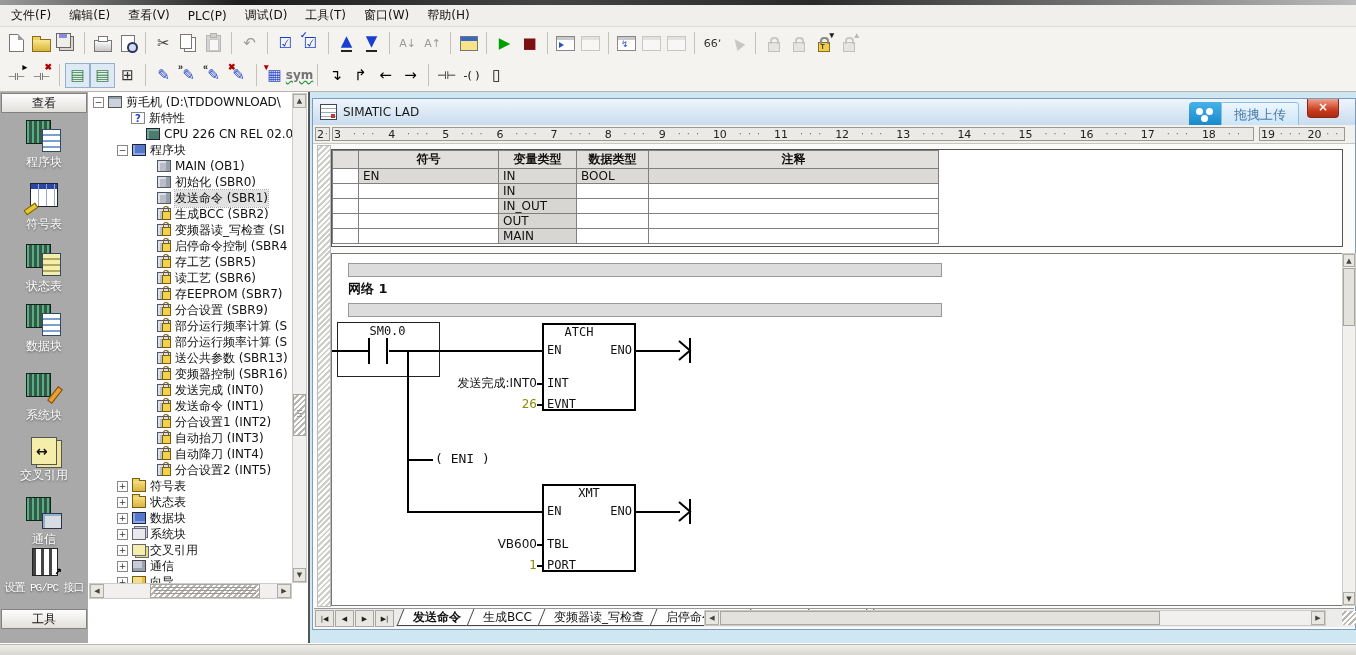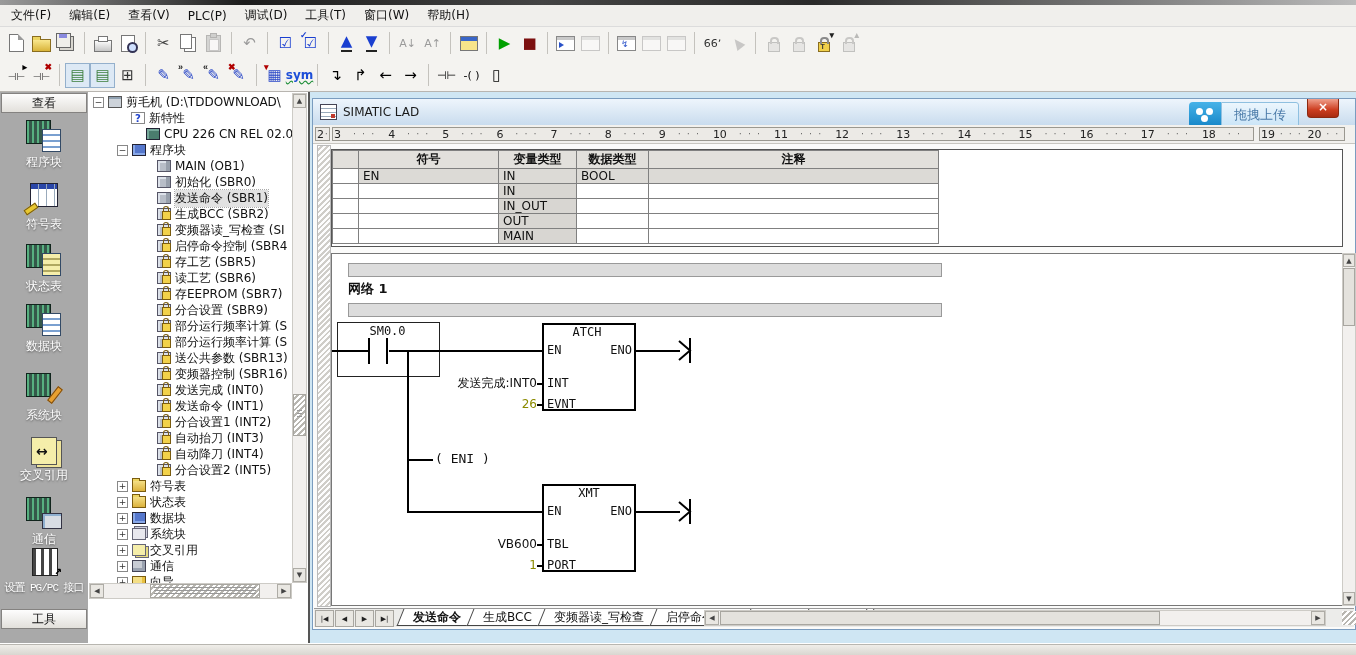--- a/index.html
+++ b/index.html
@@ -334,21 +334,21 @@
       <button class="tbbtn">
         <span class="g" style="color: rgb(43, 73, 200);">✎</span>
         <span class="mk" style="color: rgb(176, 0, 0);">✖</span>
       </button>
       <span class="tbsep"></span>
       <button class="tbbtn">
         <span class="g" style="color: rgb(43, 73, 200);">▦</span>
         <span class="mk" style="color: rgb(176, 0, 0);">▾</span>
       </button>
       <button class="tbbtn">
-        <span class="g wavy" style="color: #1d4ed8;">sym</span>
+        <span class="g wavy" style="color: #737373;">sym</span>
       </button>
       <span class="tbsep"></span>
       <button class="tbbtn">
         <span class="g" style="color: rgb(0, 0, 0);">↴</span>
       </button>
       <button class="tbbtn">
         <span class="g" style="color: rgb(0, 0, 0);">↱</span>
       </button>
       <button class="tbbtn">
         <span class="g" style="color: rgb(0, 0, 0);">←</span>
@@ -690,21 +690,21 @@
 
         <div class="cursorbx" style="left:5px;top:68px;width:101px;height:53px;"></div>
         <div class="lm" style="left:5px;top:70px;width:101px;text-align:center;">SM0.0</div>
         <div class="hl" style="left:0;top:96px;width:36px;"></div>
         <div class="vl" style="left:36px;top:84px;height:26px;"></div>
         <div class="vl" style="left:54px;top:84px;height:26px;"></div>
         <div class="hl" style="left:57px;top:96px;width:153px;"></div>
         <div class="vl" style="left:75px;top:96px;height:163px;"></div>
 
         <div class="lbx" style="left:210px;top:69px;width:94px;height:88px;"></div>
-        <div class="lm" style="left:210px;top:71px;width:74px;text-align:center;margin-left:8px;">ATCH</div>
+        <div class="lm" style="left:210px;top:71px;width:74px;text-align:center;">ATCH</div>
         <div class="lm" style="left:215px;top:89px;">EN</div>
         <div class="lm" style="left:262px;top:89px;width:38px;text-align:right;">ENO</div>
         <div class="hl" style="left:304px;top:96px;width:44px;"></div>
         <svg class="oarr" style="left:346px;top:83px;" width="16" height="27">
             <path d="M1 4 L12 13.5 L1 23 M12 1 V26" stroke="#000" stroke-width="2" fill="none"></path>
           </svg>
         <div class="lm" style="left:215px;top:122px;">INT</div>
         <div class="lv" style="left:55px;top:122px;width:150px;">发送完成:INT0</div>
         <div class="hl" style="left:205px;top:129px;width:5px;"></div>
         <div class="lm" style="left:215px;top:143px;">EVNT</div>

